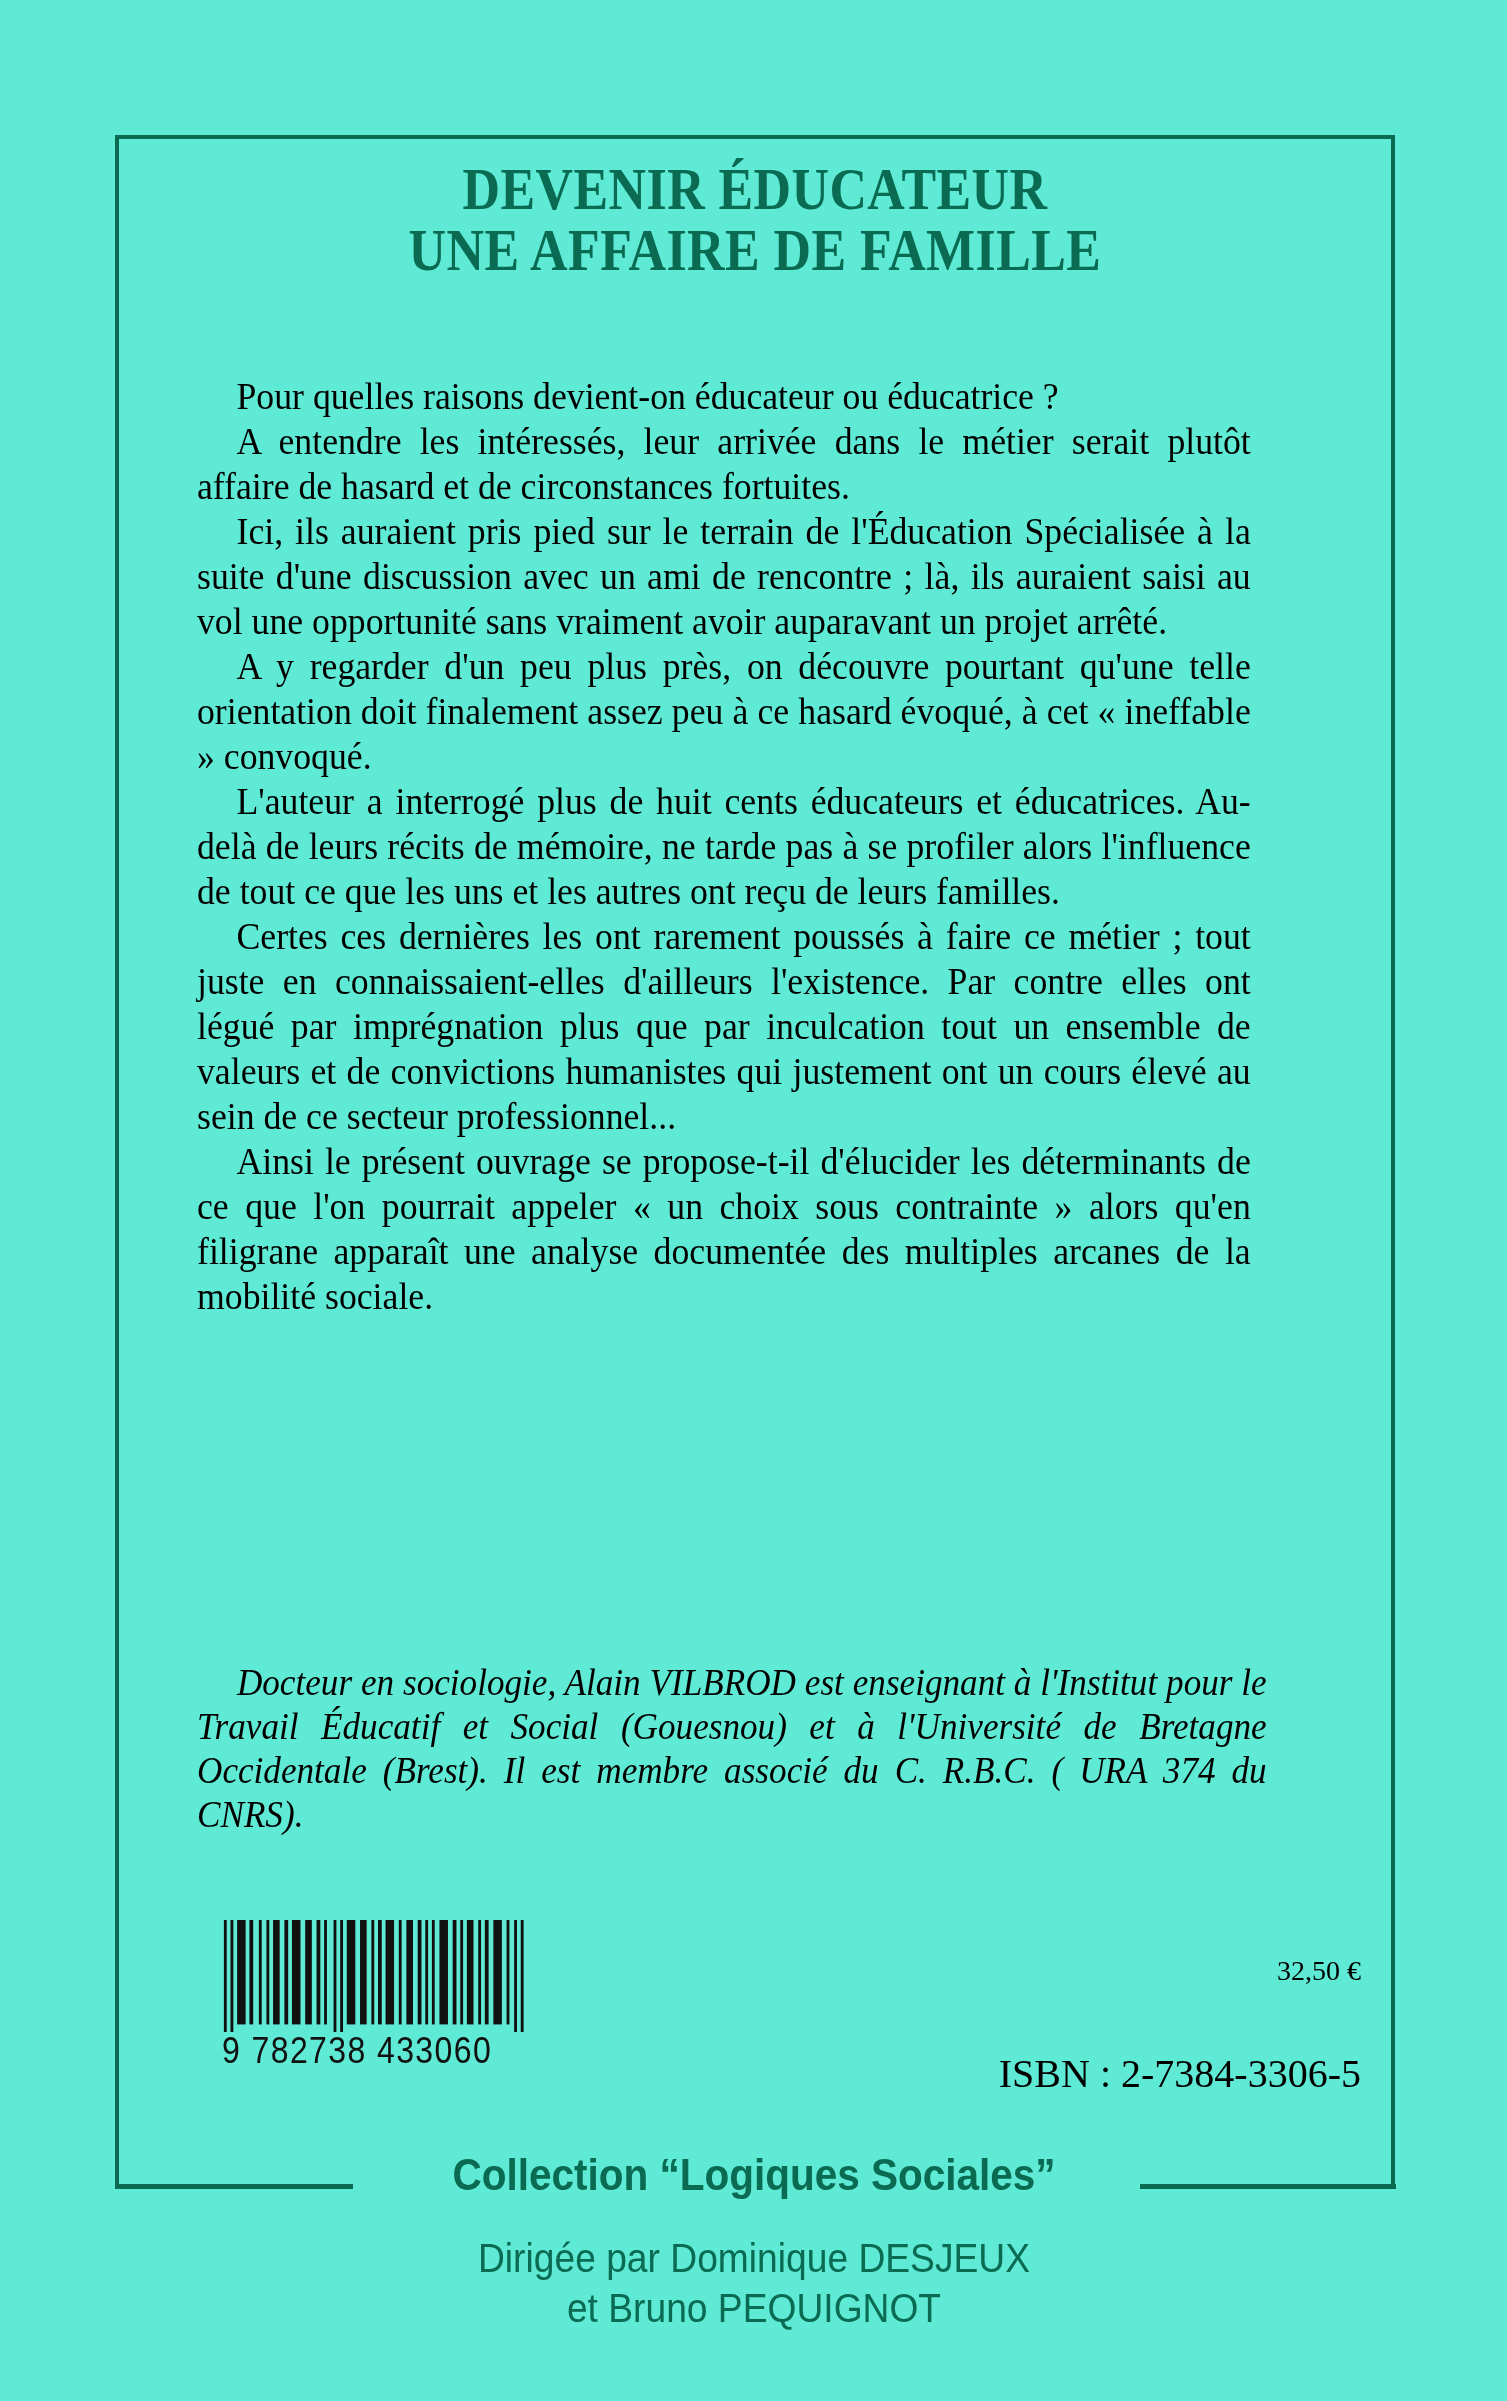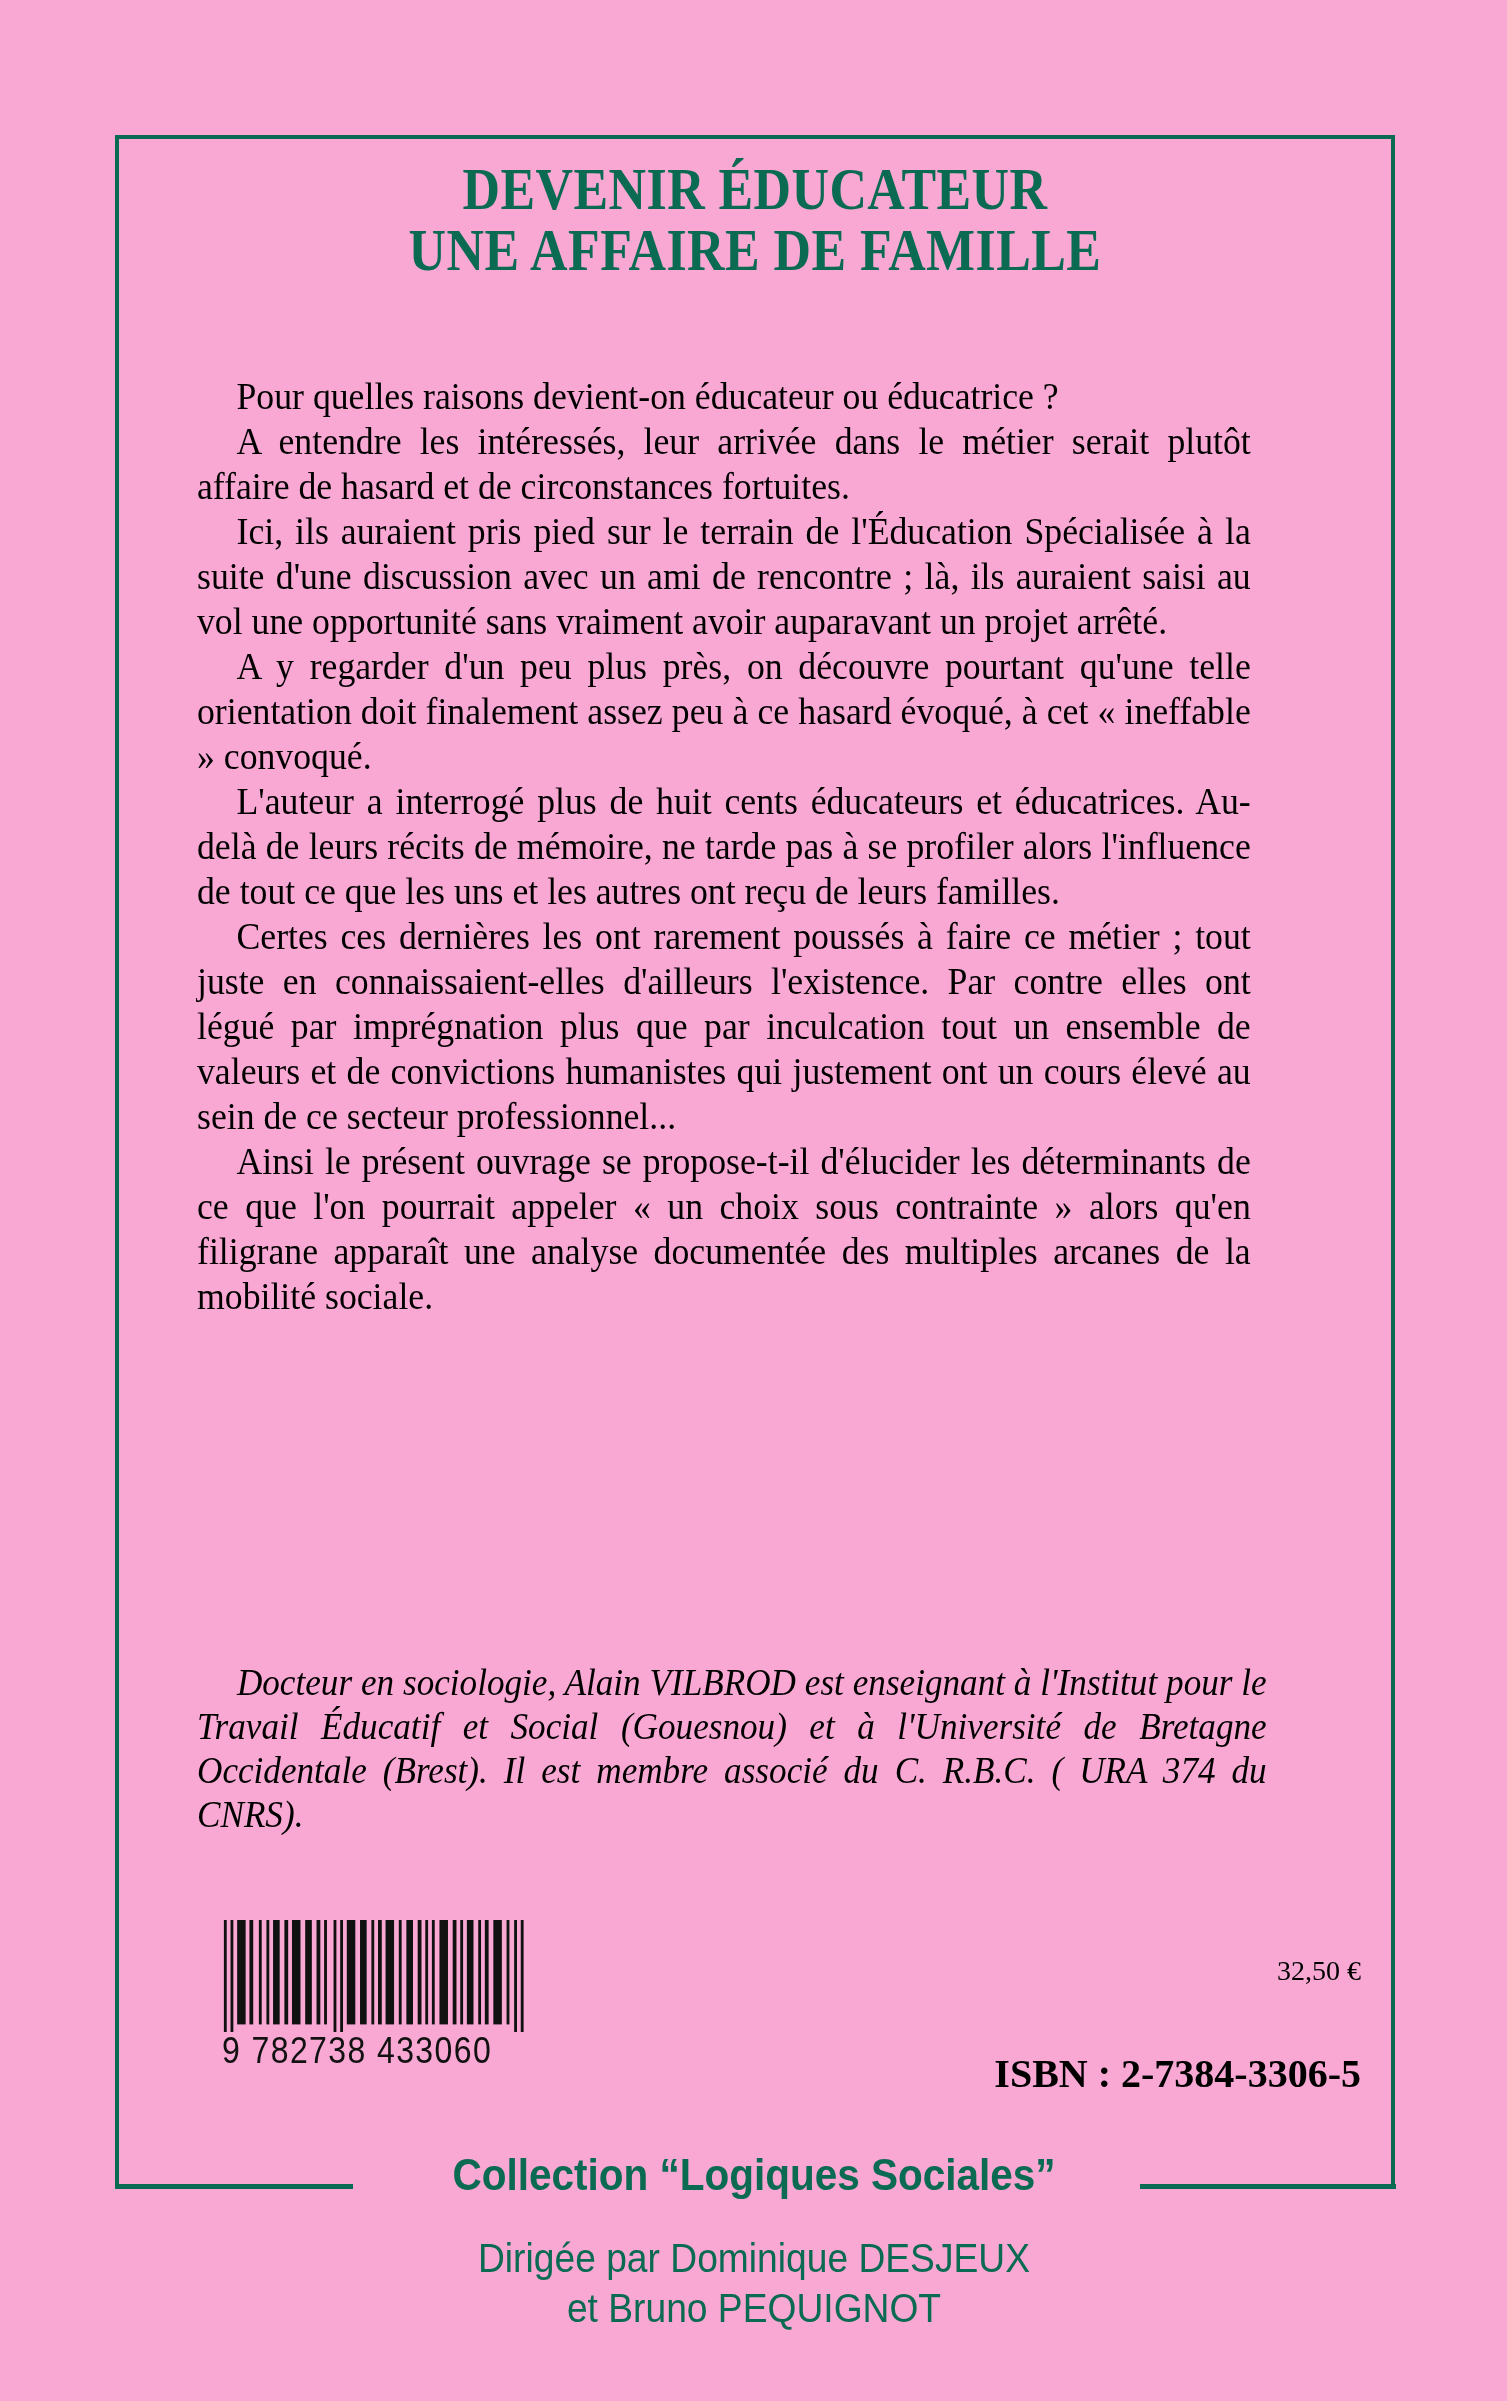--- a/index.html
+++ b/index.html
@@ -13,21 +13,21 @@
     position: relative;
     font-family: "Liberation Serif", "DejaVu Serif", serif;
     color: #000000;
     overflow: hidden;
   }
 
   
   #page {
     position: absolute;
     inset: 0;
-    background: #f9a8d4;
+    background: #5eead4;
   }
 
   
   #frame {
     position: absolute;
     left: 115px;
     top: 135px;
     width: 1280px;
     height: 2054px;
     border: 4.7px solid #0a6a52;
@@ -125,21 +125,20 @@
     top: 1955px;
     font-size: 28px;
     white-space: nowrap;
   }
   #isbn {
     position: absolute;
     right: 147px;
     top: 2050px;
     font-size: 40px;
     white-space: nowrap;
-    font-weight: bold;
   }
 
   
   #collection {
     position: absolute;
     left: 0;
     top: 2148px;
     width: 1508px;
     text-align: center;
     color: #0a6a52;

